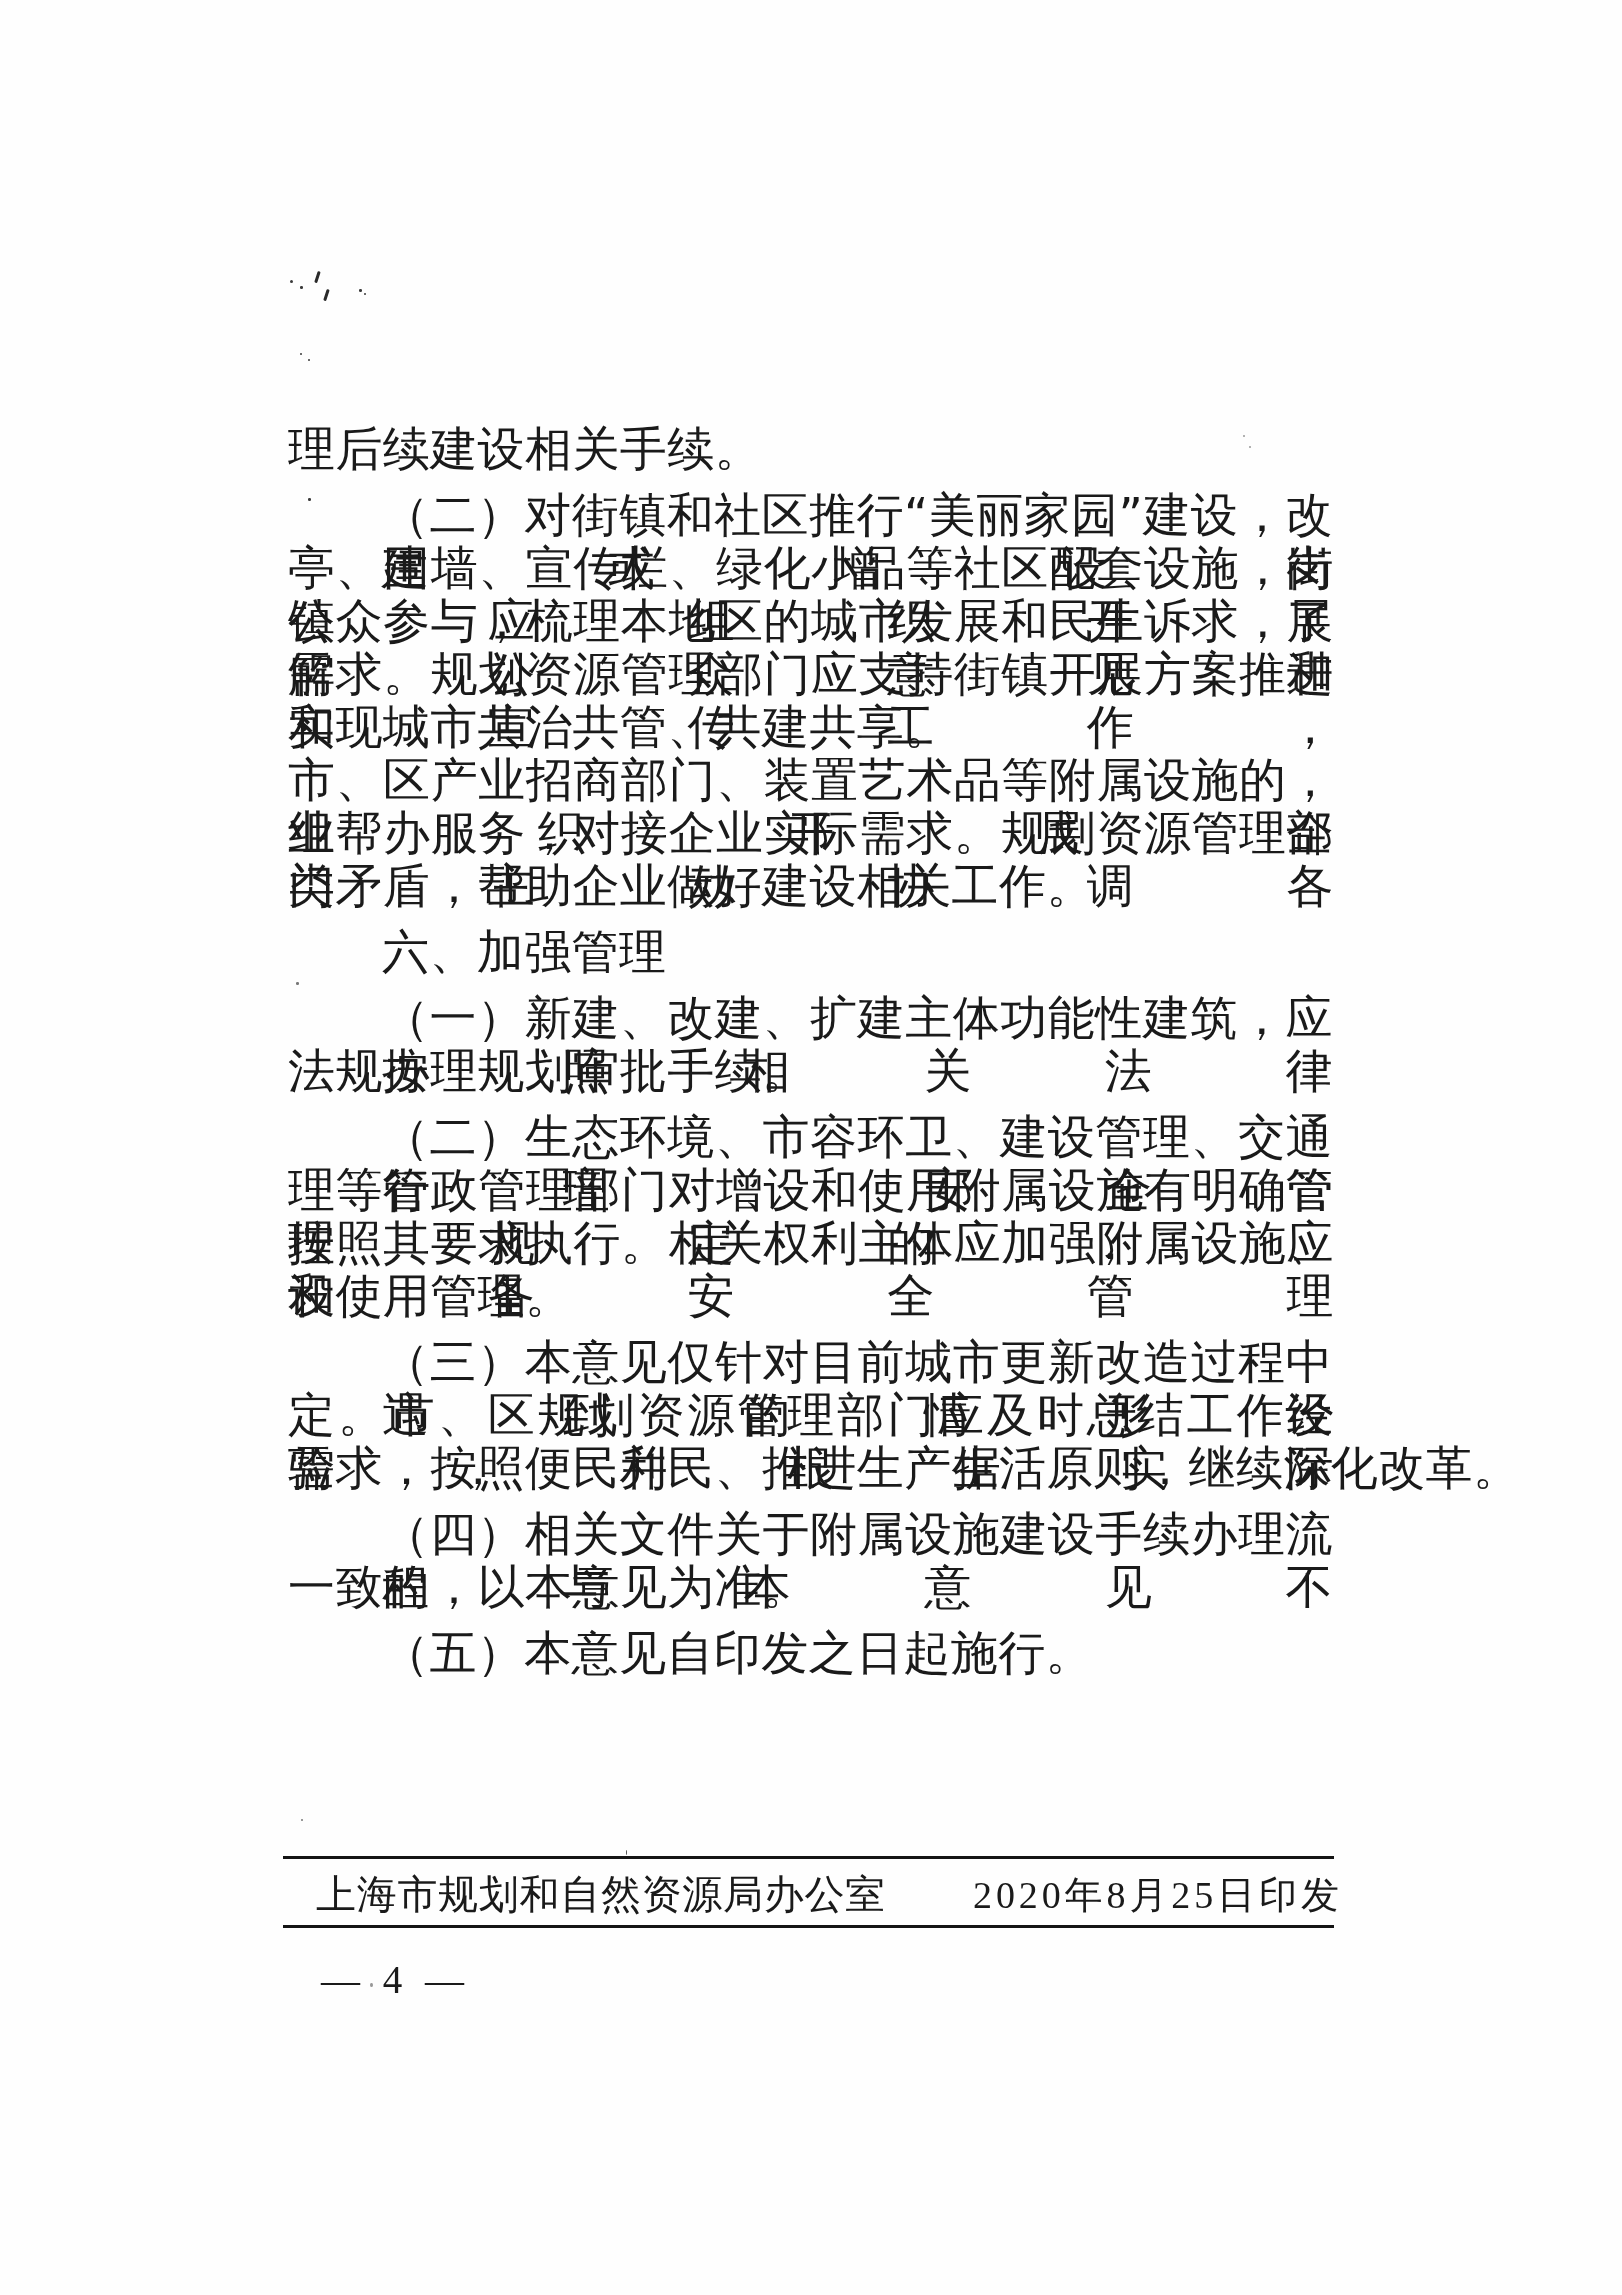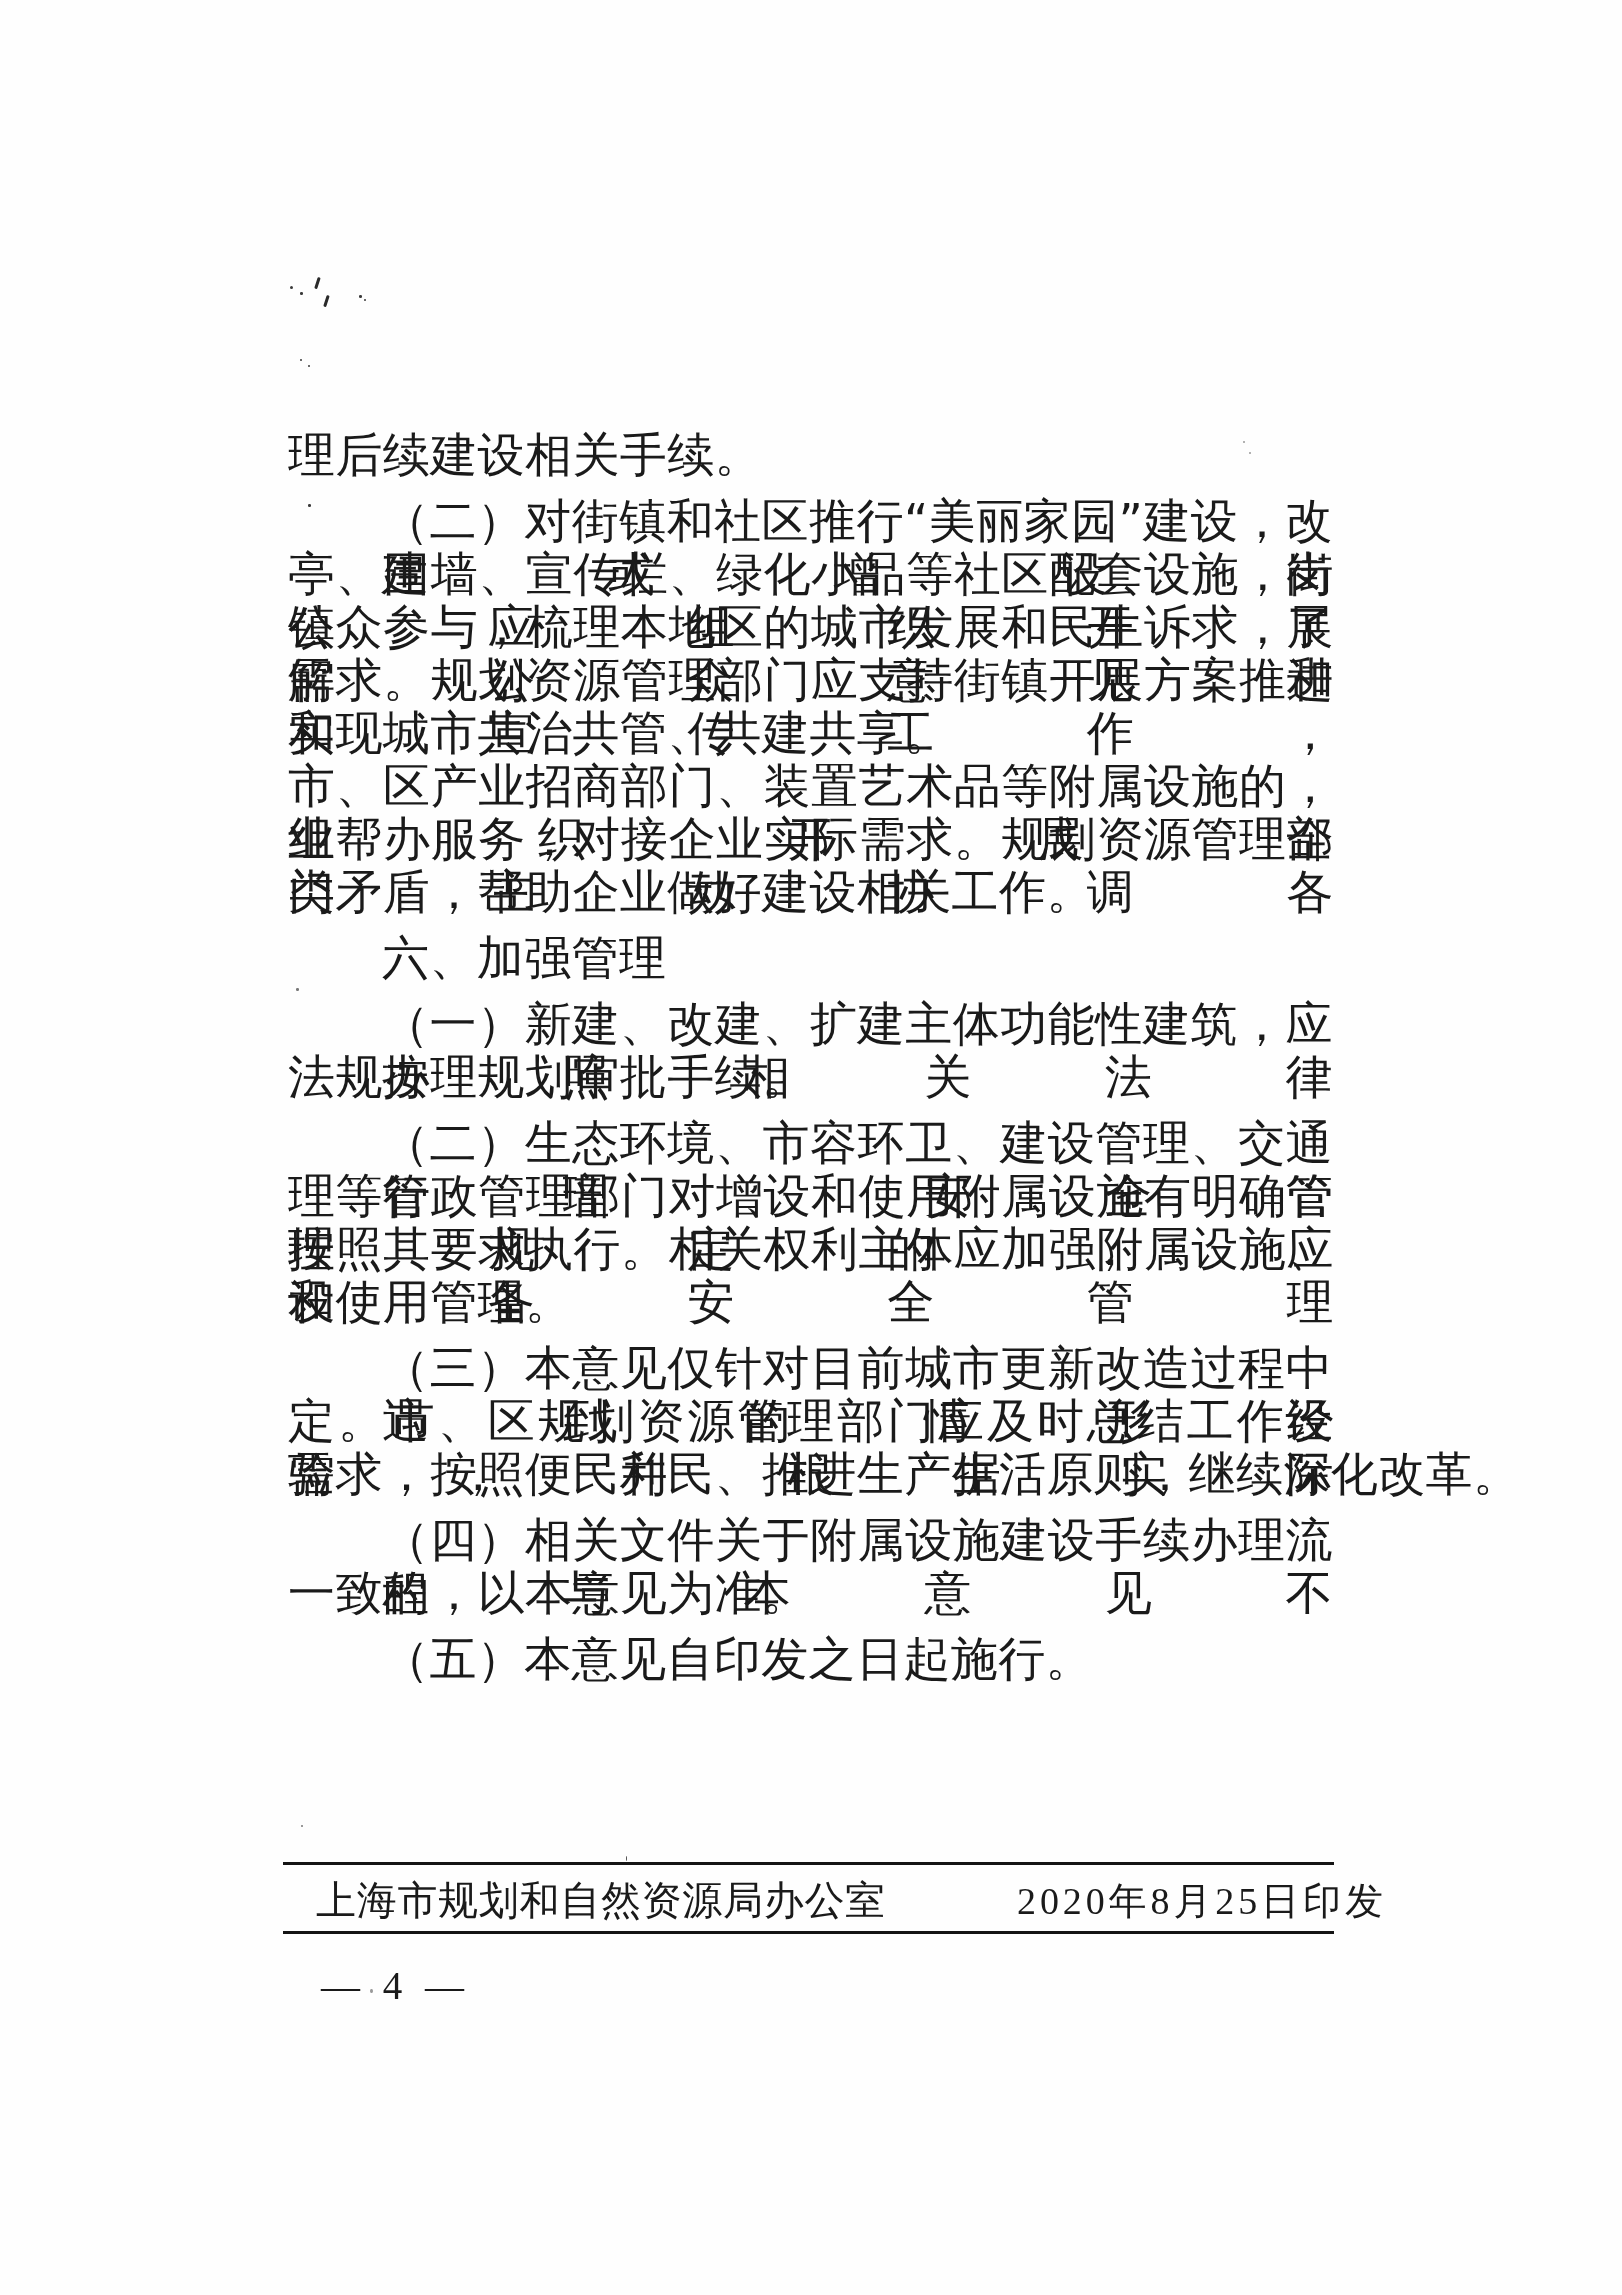--- a/index.html
+++ b/index.html
@@ -11,21 +11,21 @@
       width: 1623px;
       height: 2295px;
       position: relative;
       overflow: hidden;
       background: #fefefe;
       color: #1a1a1a;
       font-family: "DejaVu Sans", "Liberation Sans", sans-serif;
     }
     .page {
       position: absolute;
-      left: 0; top: 12px;
+      left: 0; top: 6px;
       width: 1623px;
       height: 2191px;
     }
     
     .speck {
       position: absolute;
       background: #3a3a3a;
       border-radius: 50%;
     }
     .speck.comma {
@@ -83,21 +83,20 @@
     }
     .footer-date {
       position: absolute;
       left: 973px;
       top: 1866px;
       font-size: 38px;
       line-height: 46px;
       white-space: nowrap;
       letter-spacing: 3.9px;
       font-family: "Liberation Serif", "DejaVu Serif", serif;
-      margin-left: 44px;
     }
     .page-number {
       position: absolute;
       left: 321px;
       top: 1953px;
       font-size: 39px;
       line-height: 42px;
       white-space: nowrap;
       font-family: "Liberation Serif", "DejaVu Serif", serif;
       letter-spacing: 6.5px;

